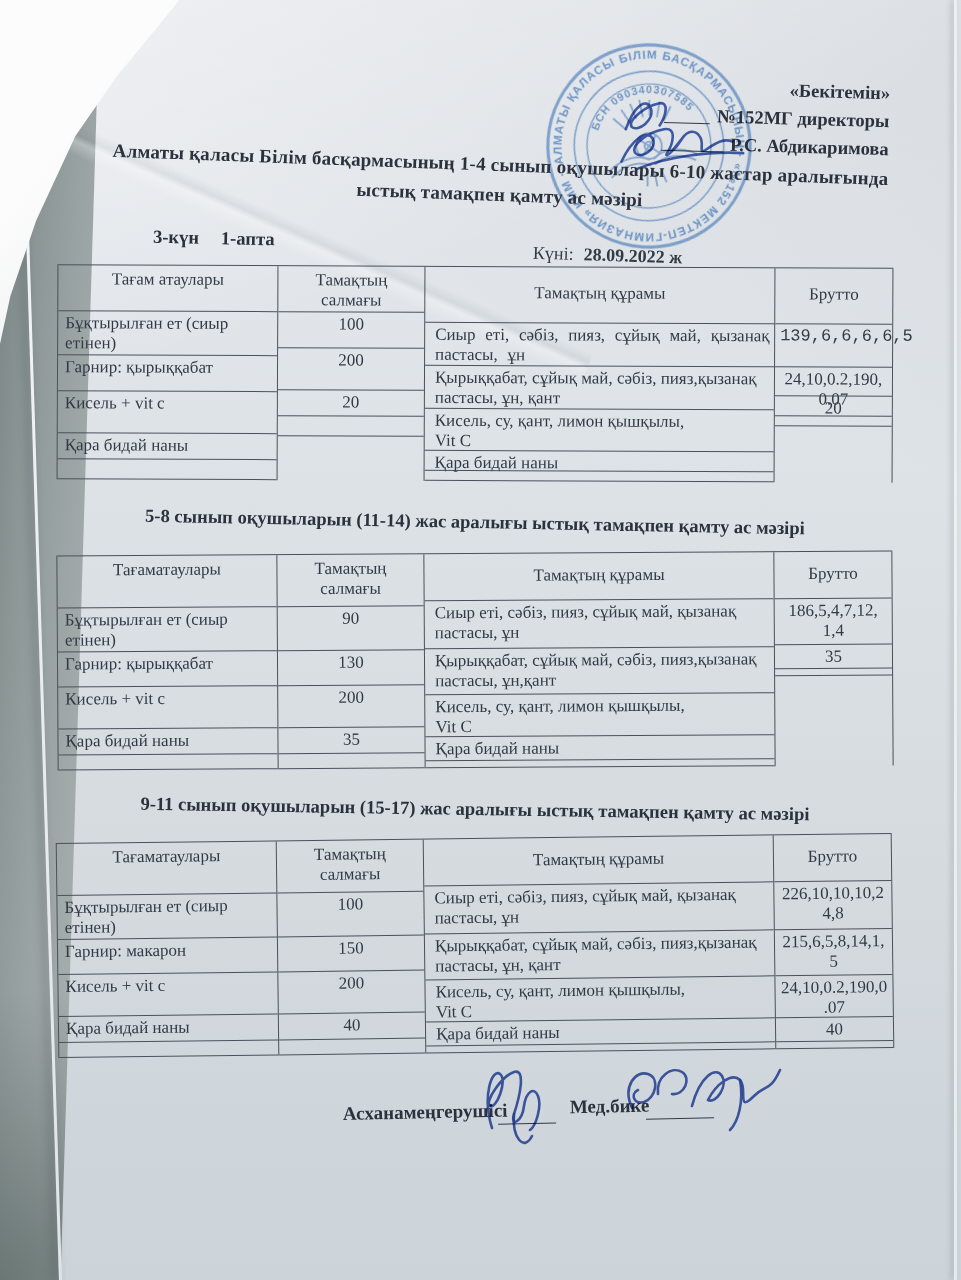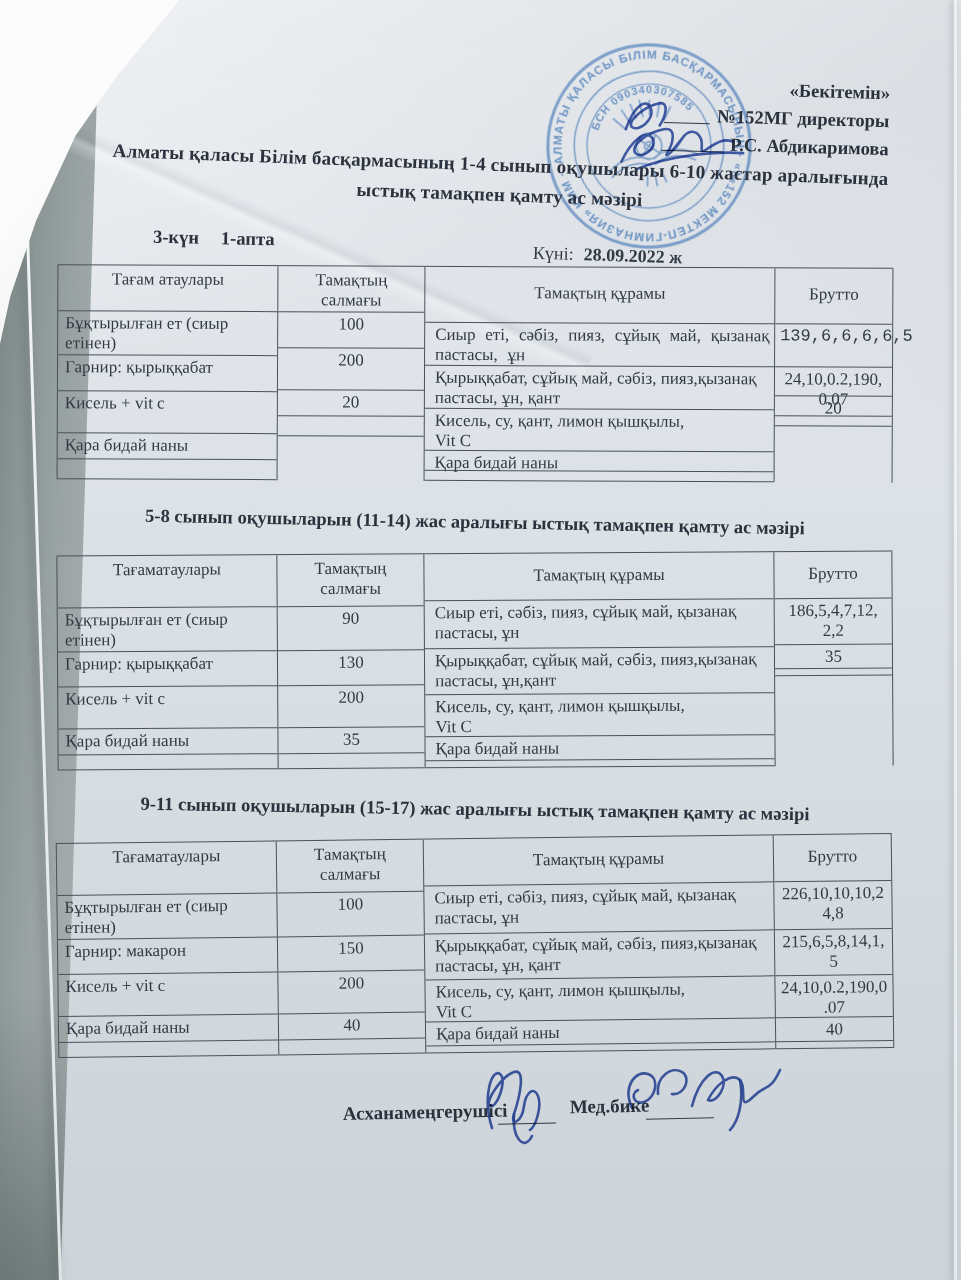--- a/index.html
+++ b/index.html
@@ -256,21 +256,21 @@
         <div class="mcell comp" style="height: 46px;">Қырыққабат, сұйық май, сәбіз, пияз,қызанақ
 пастасы, ұн,қант</div>
         <div class="mcell comp" style="height: 42px;">Кисель, су, қант, лимон қышқылы,
 Vit C</div>
         <div class="mcell comp" style="height: 24px;">Қара бидай наны</div>
         <div class="mcell" style="height: 7px; border-bottom: 1.6px solid var(--line);"></div>
       </div>
       <div class="mcol" style="width: 118px;">
         <div class="mcell hc" style="height: 47px; padding-top: 11.5px;">Брутто</div>
         <div class="mcell tc" style="height: 46px;">186,5,4,7,12,
-2,2</div>
+1,4</div>
         <div class="mcell tc" style="height: 24px;">35</div>
         <div class="mcell" style="height: 7px; border-bottom: 1.6px solid var(--line);"></div>
       </div>
     </div>
   <div class="sech sech3">9-11 сынып оқушыларын (15-17) жас аралығы ыстық тамақпен қамту ас мәзірі</div>
   <div class="mt mt3">
       <div class="mcol" style="width: 221px;">
         <div class="mcell hc" style="height: 52px; padding-top: 4px;">Тағаматаулары</div>
         <div class="mcell name" style="height: 44px;">Бұқтырылған ет (сиыр етінен)</div>
         <div class="mcell name" style="height: 35px;">Гарнир: макарон</div>

